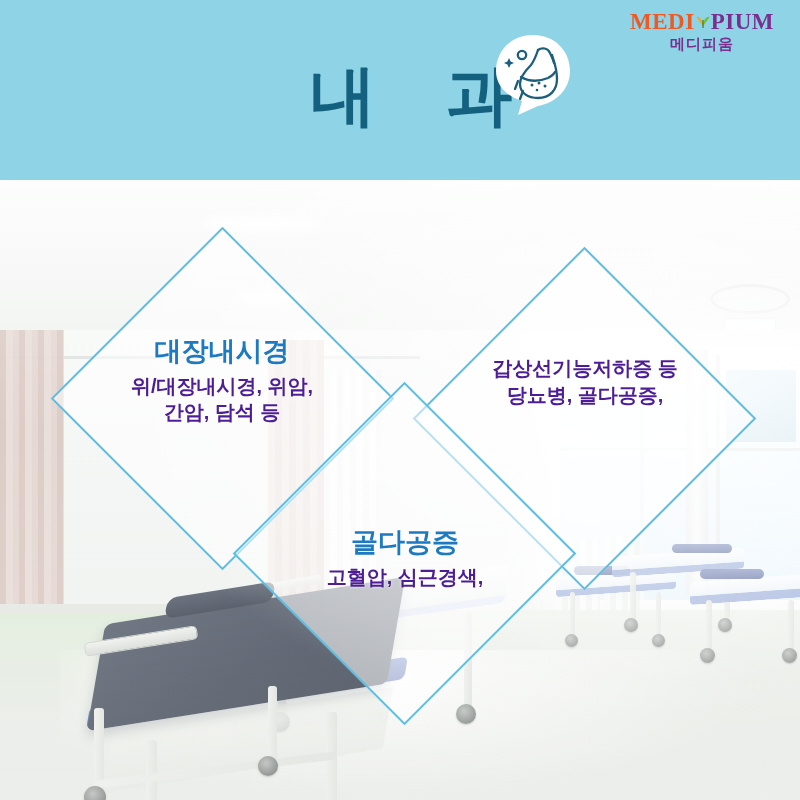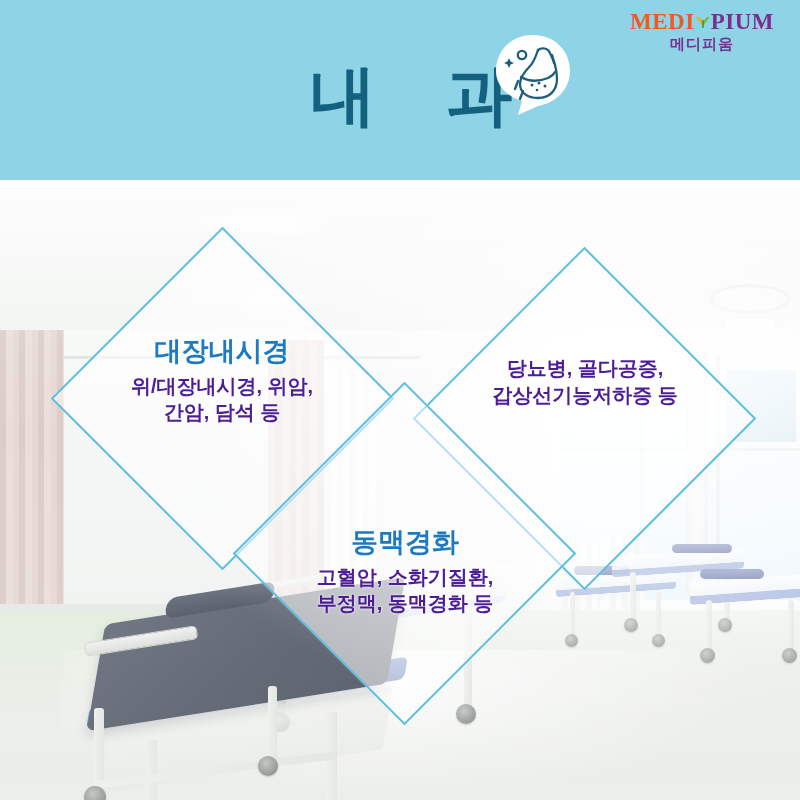--- a/index.html
+++ b/index.html
@@ -470,26 +470,25 @@
   <div class="card-text t-left">
     <div class="card-title">대장내시경</div>
     <div class="card-body">
       <div>위/대장내시경, 위암,</div>
       <div>간암, 담석 등</div>
     </div>
   </div>
 
   <div class="card-text t-right">
     <div class="card-body">
+      <div>갑상선기능저하증 등</div>
       <div>당뇨병, 골다공증,</div>
-      <div>갑상선기능저하증 등</div>
     </div>
   </div>
 
   <div class="card-text t-bottom">
-    <div class="card-title">동맥경화</div>
+    <div class="card-title">골다공증</div>
     <div class="card-body">
-      <div>고혈압, 소화기질환,</div>
-      <div>부정맥, 동맥경화 등</div>
+      <div>고혈압, 심근경색,</div>
     </div>
   </div>
 
 </div>
 
 </body></html>

